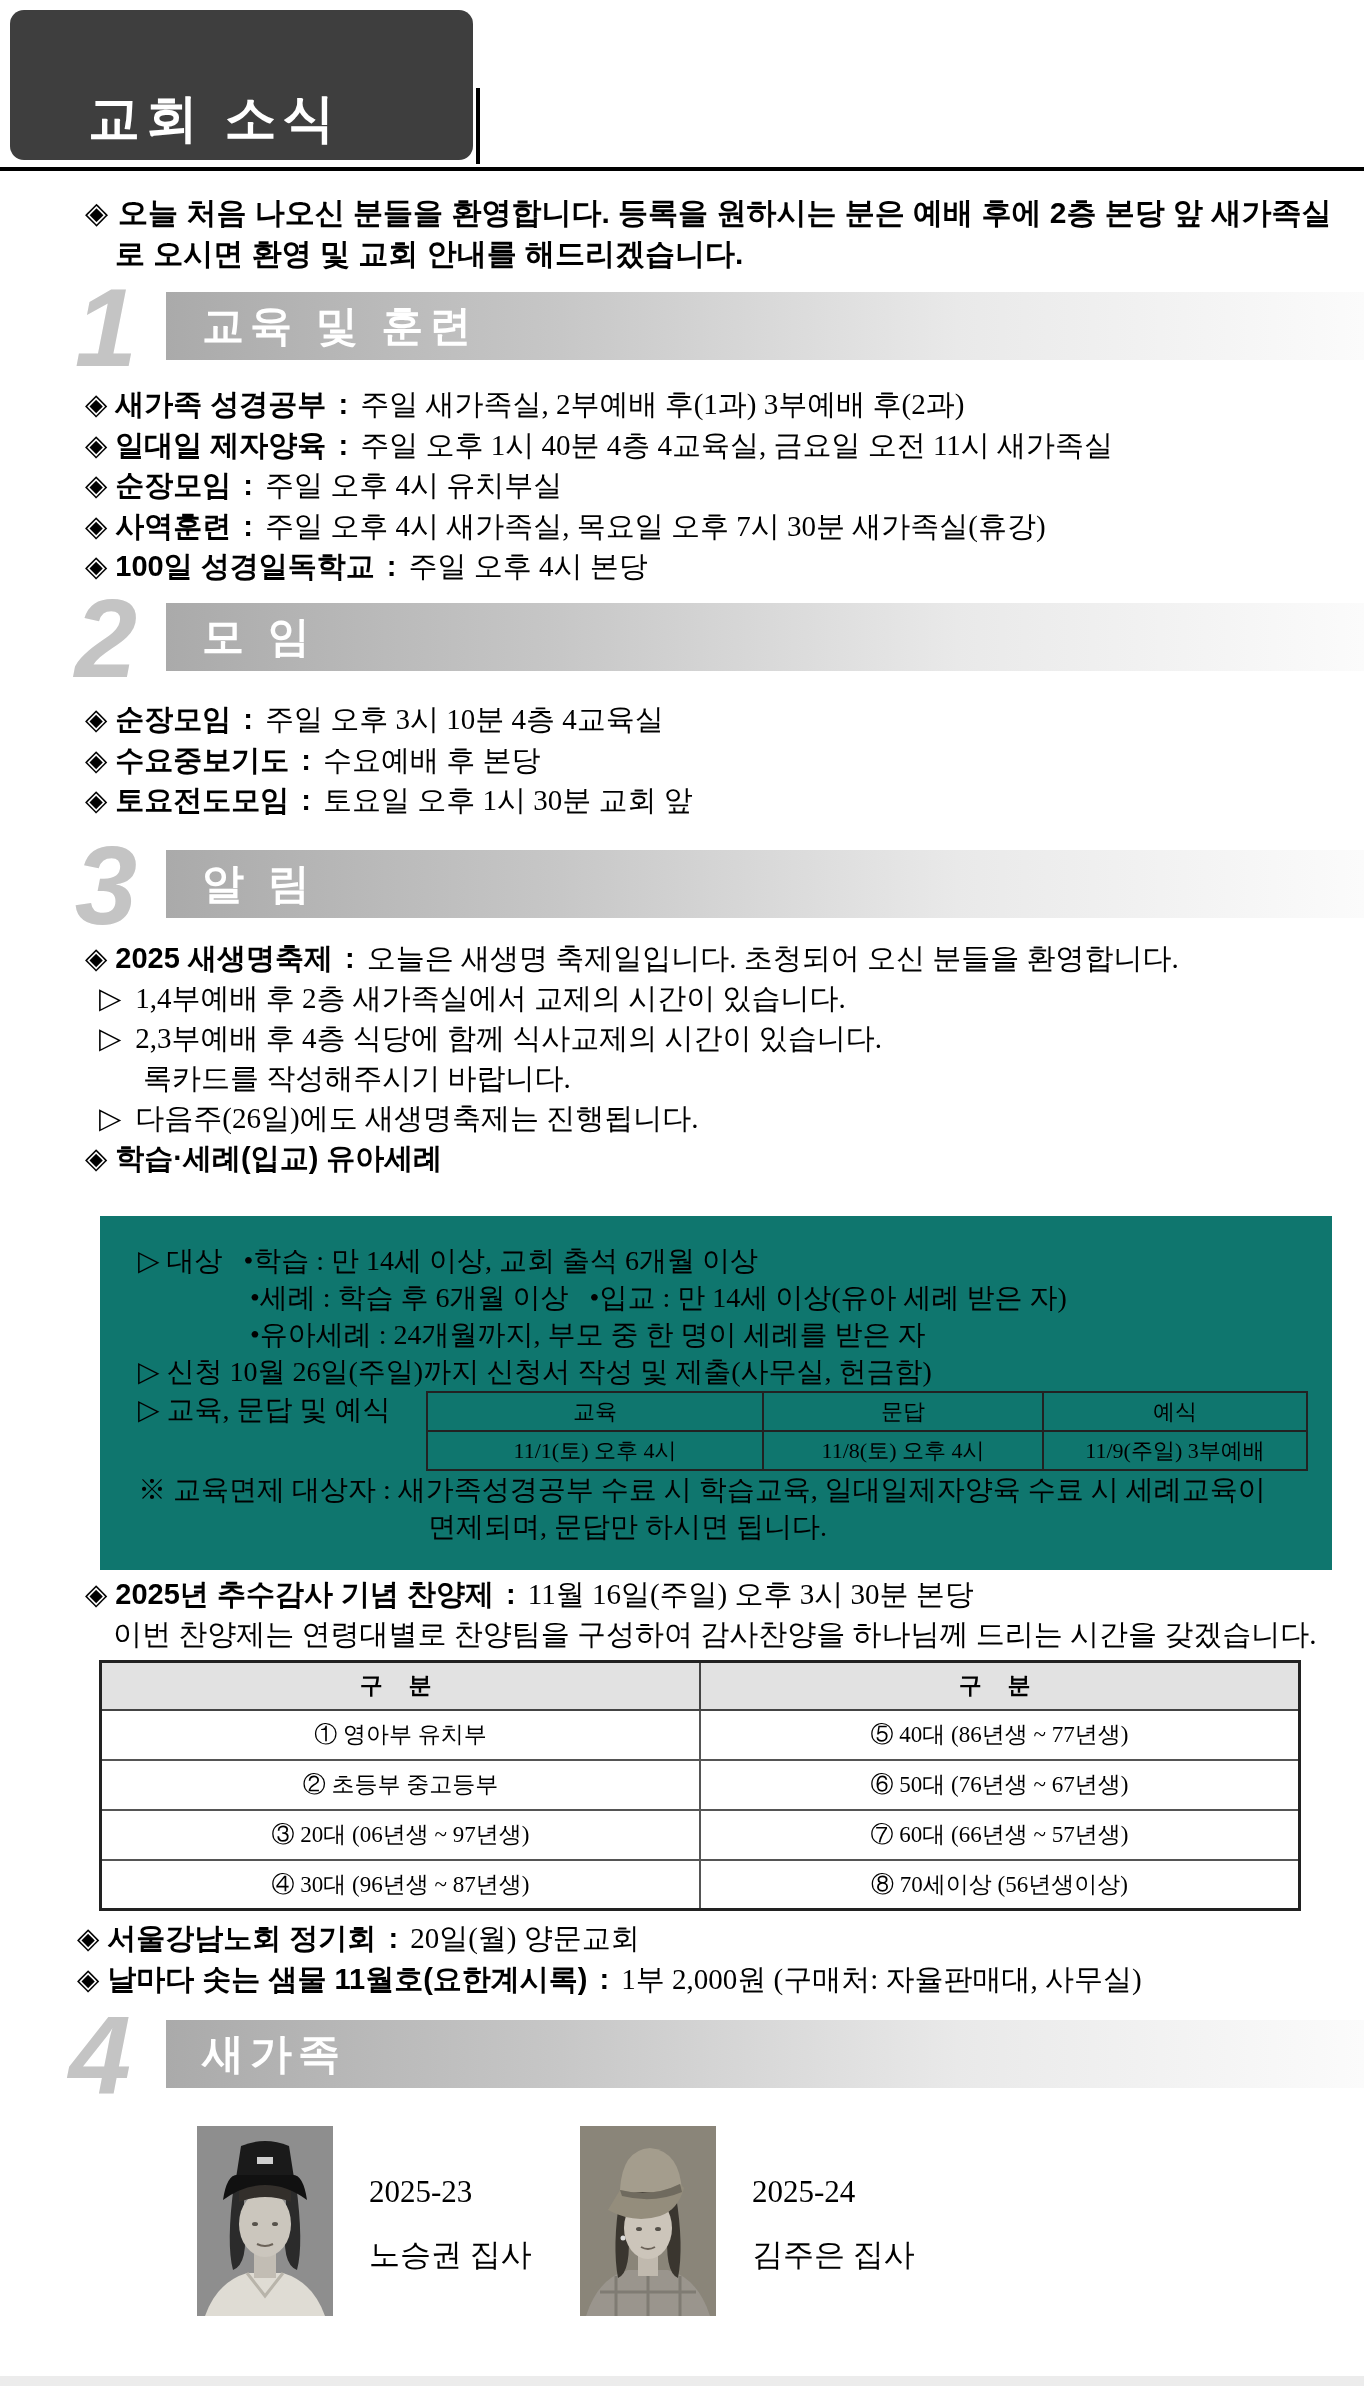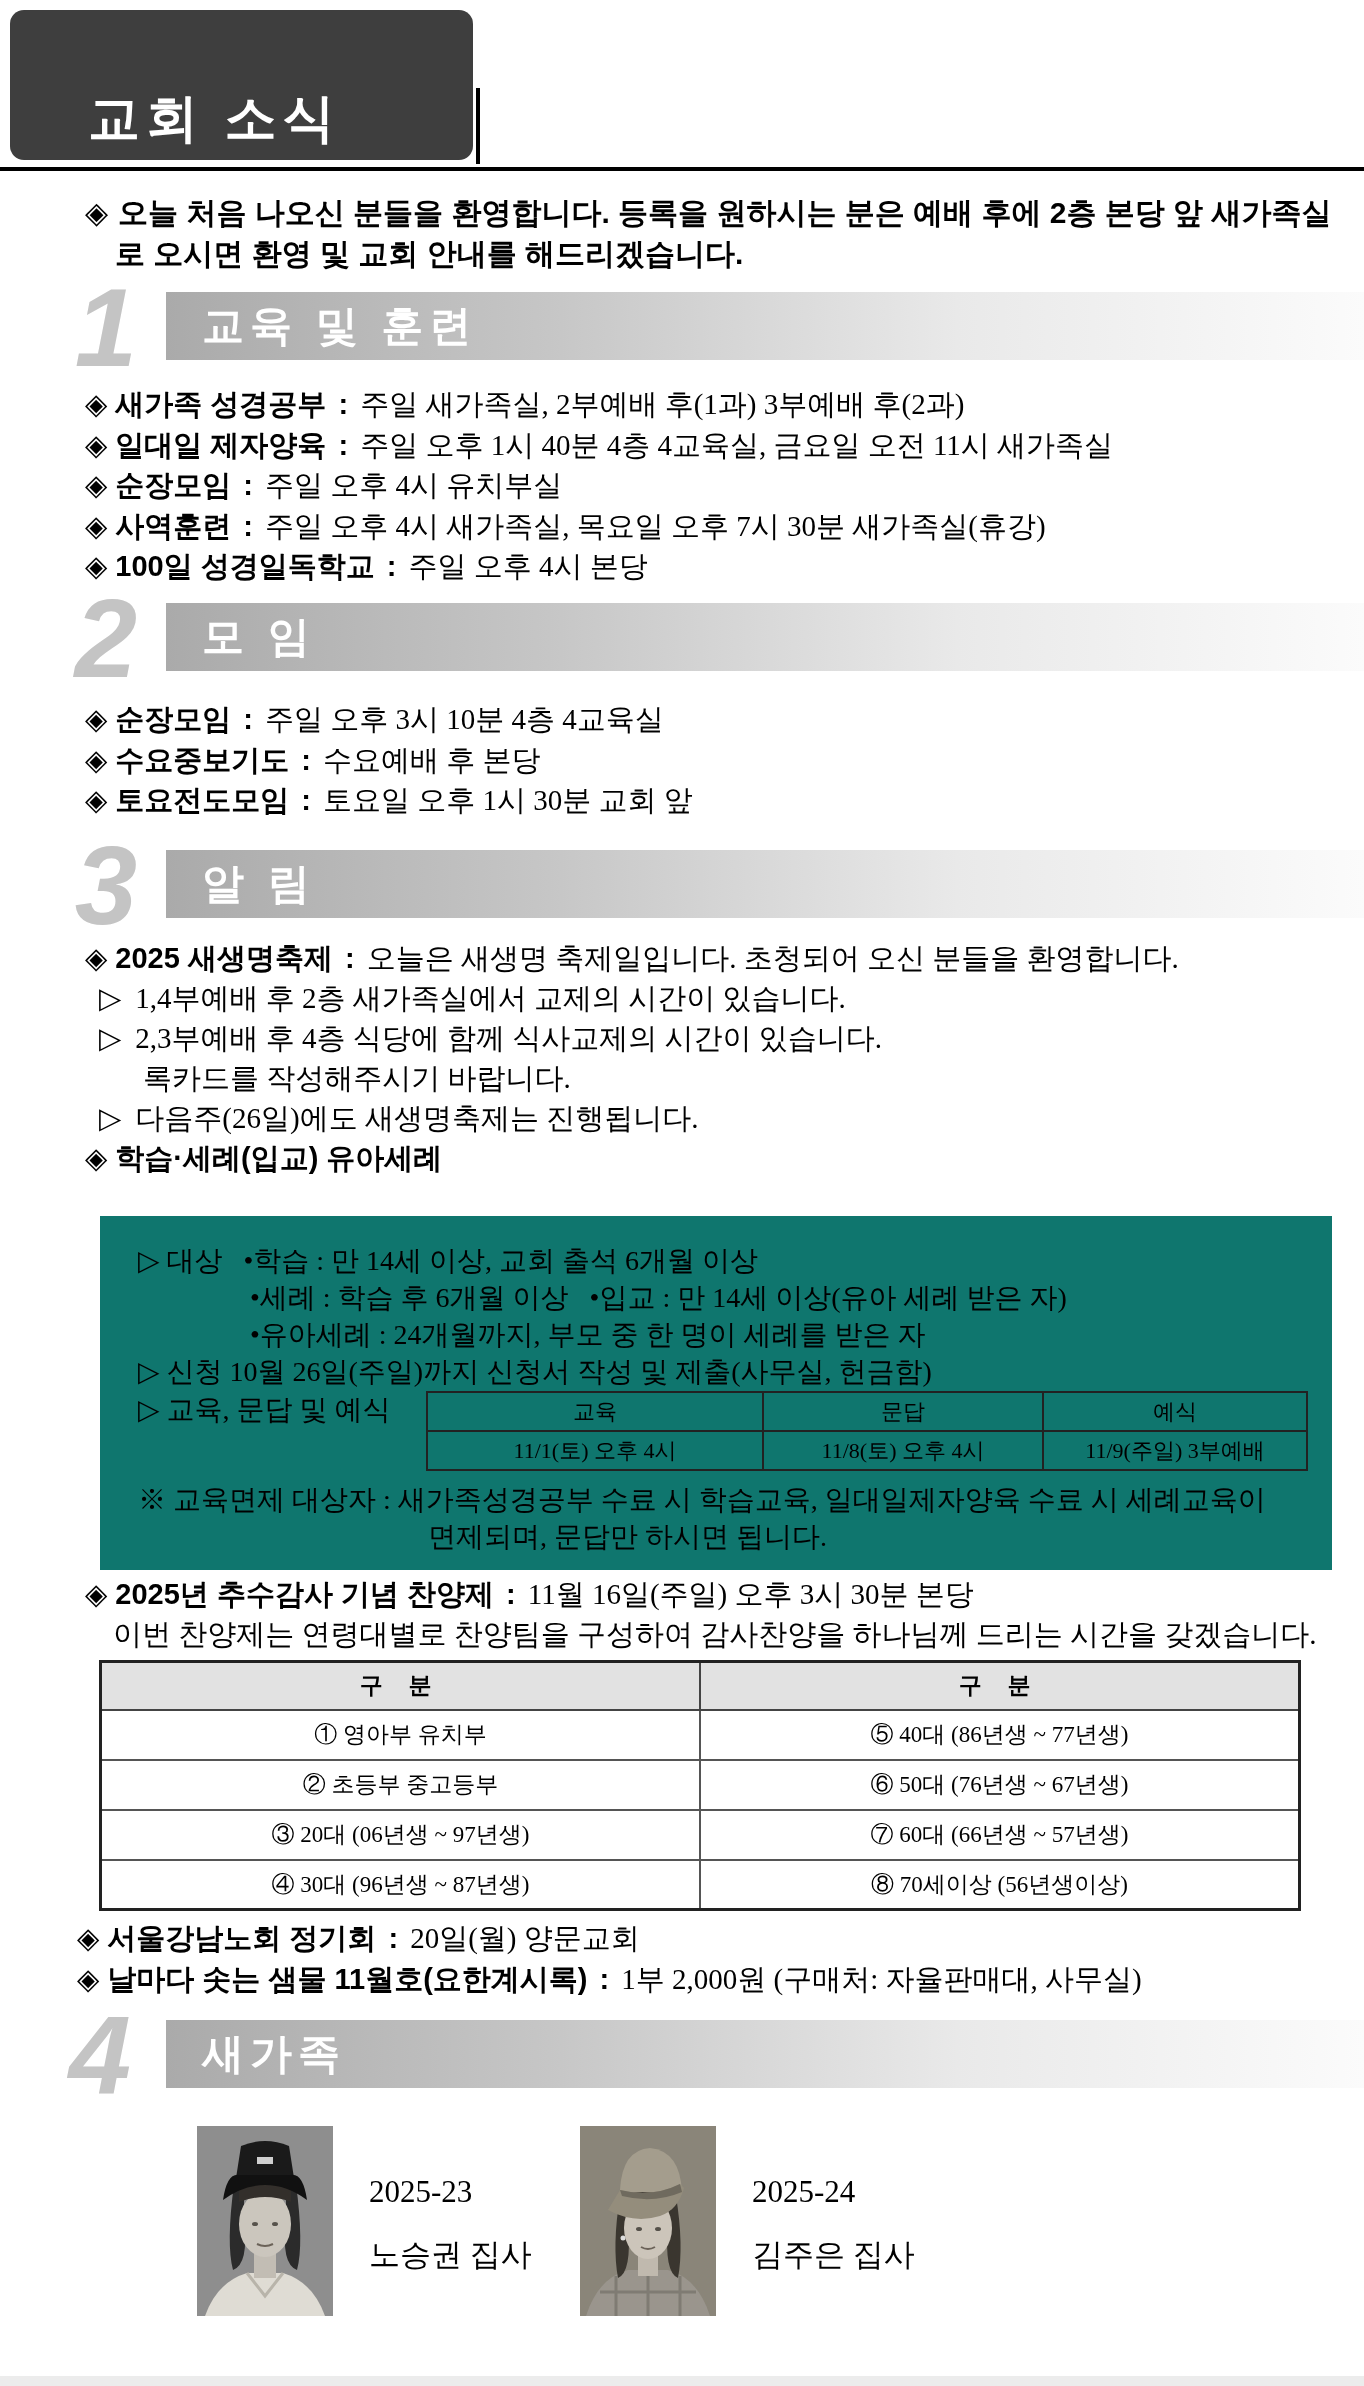--- a/index.html
+++ b/index.html
@@ -53,21 +53,21 @@
   .graybox{left:100px;top:1216px;width:1232px;height:354px;background:#0f766e;
     padding:26px 7px 0 38px;font-size:28px;line-height:37px}
   .pre{white-space:pre-wrap}
   .gb-ind{padding-left:112px}
   .gb-row{display:flex;align-items:flex-start;margin-top:1px}
   .gb-row .lab{width:288px;flex:none}
   table.sched{border-collapse:collapse;background:transparent}
   .sched th,.sched td{border:2px solid #222;font-weight:400;text-align:center;
     height:24px;padding:0 8px;font-size:22px;font-family:var(--serif)}
   .sched .c1{width:336px}.sched .c2{width:280px}.sched .c3{width:264px}
-  .gb-note{margin-top:10px}
+  .gb-note{}
   .gb-note .n2{padding-left:290px}
 
   
   #thanks-head{left:85px;top:1574px;width:1278px;font-size:29px;line-height:40px}
   .subtitle{padding-left:28px;font-family:var(--serif)}
   table.thanks{position:absolute;left:99px;top:1660px;width:1202px;border-collapse:collapse;
     font-size:23px;border:3px solid #222}
   .thanks th{height:48px;background:#e2e2e2;border:2px solid #444;font-weight:700;
     font-family:var(--serif);letter-spacing:10px}
   .thanks td{height:50px;border:2px solid #555;text-align:center;font-family:var(--serif)}

